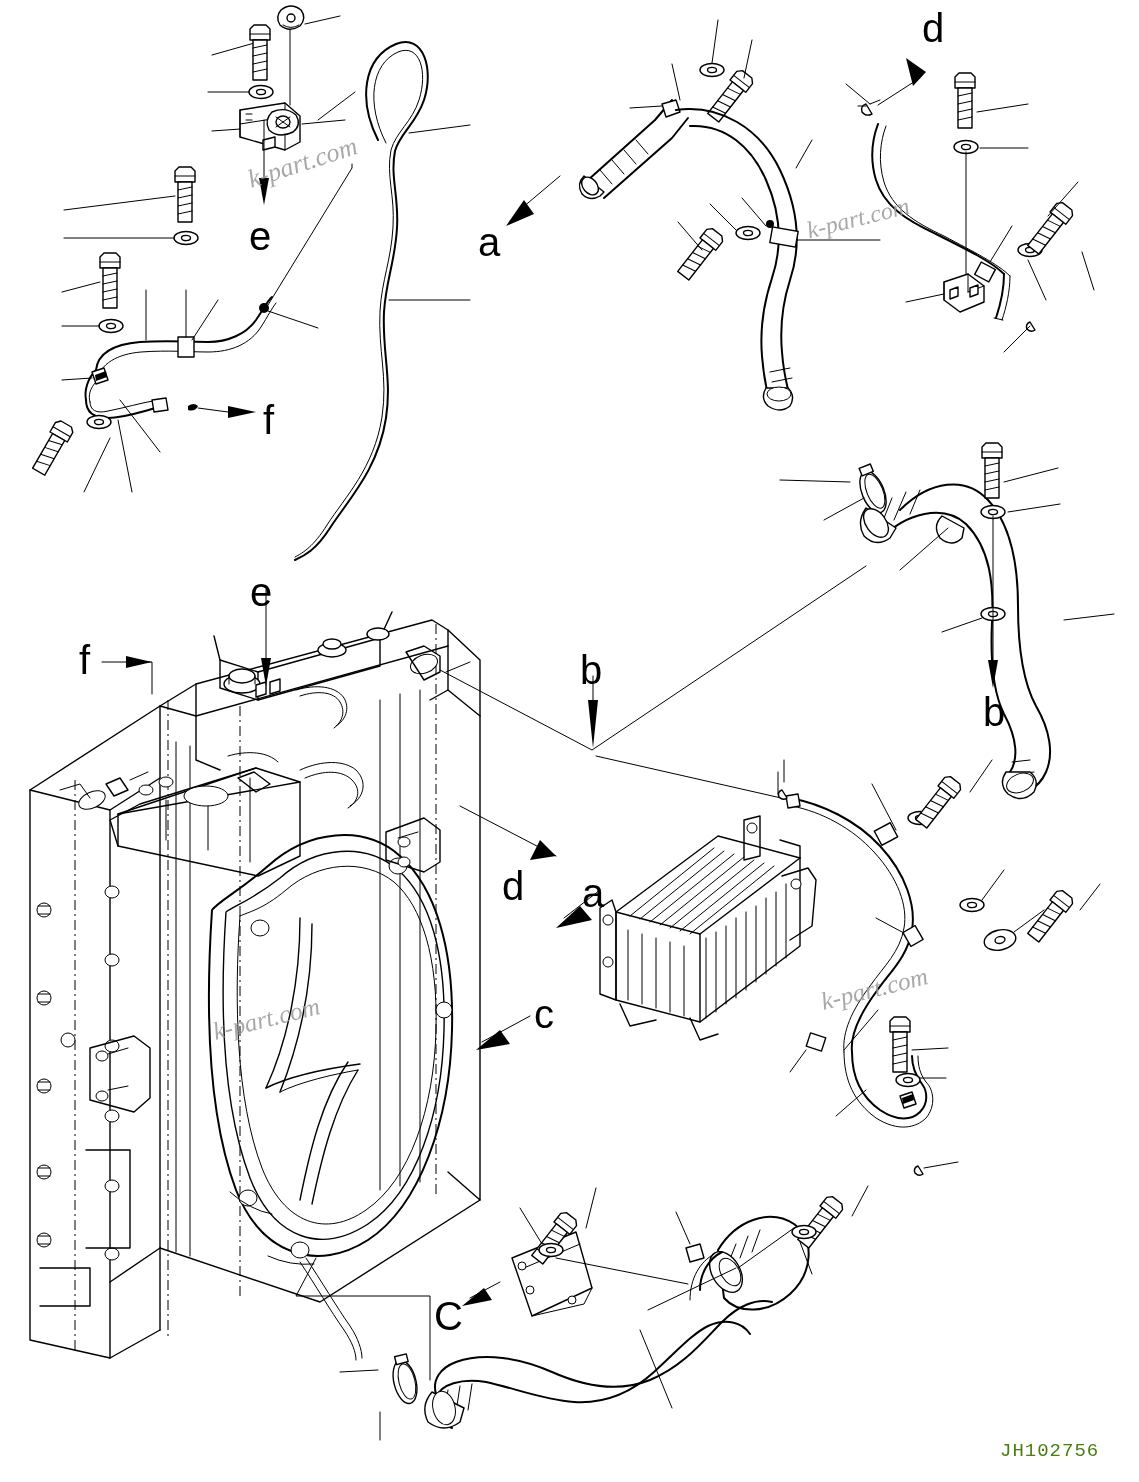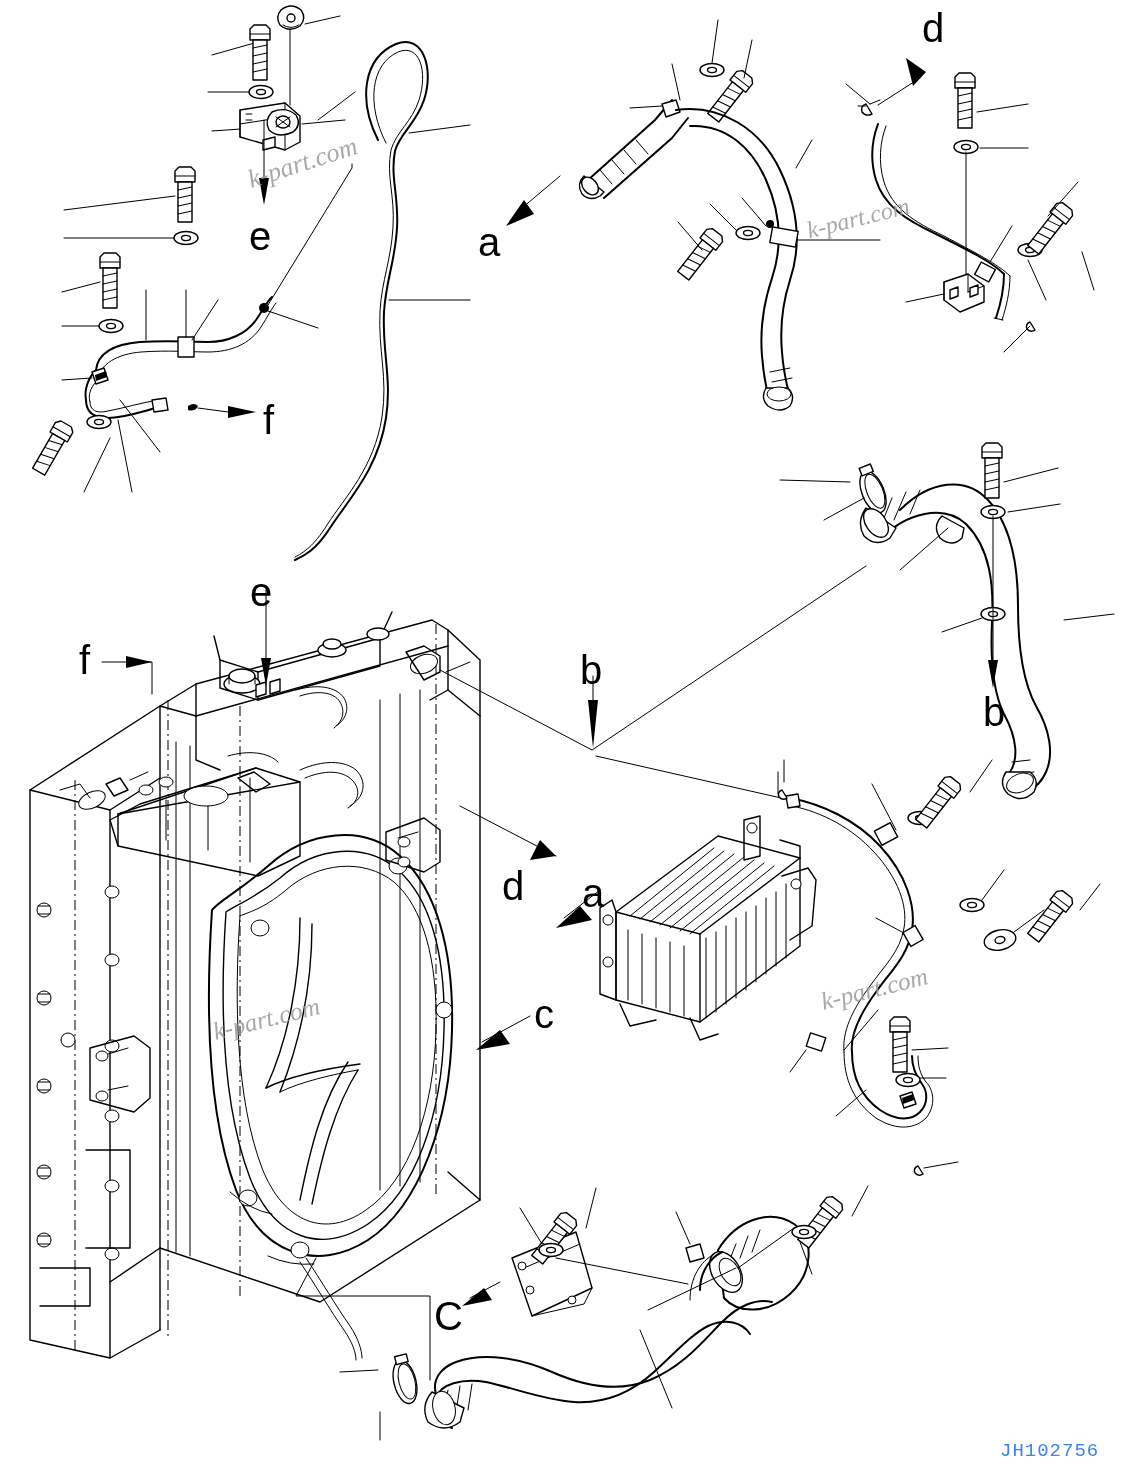--- a/index.html
+++ b/index.html
@@ -32,21 +32,21 @@
     line-height: 40px;
     color: #000000;
     font-weight: 400;
     user-select: none;
   }
   .drawing-no {
     position: absolute;
     font-family: "Liberation Mono", monospace;
     font-size: 19px;
     letter-spacing: 1px;
-    color: #3b82f6;
+    color: #4d7c0f;
   }
   .wm {
     position: absolute;
     font-family: "Liberation Serif", serif;
     font-style: italic;
     color: #9a9a9a;
     white-space: nowrap;
     user-select: none;
     opacity: 0.85;
   }

